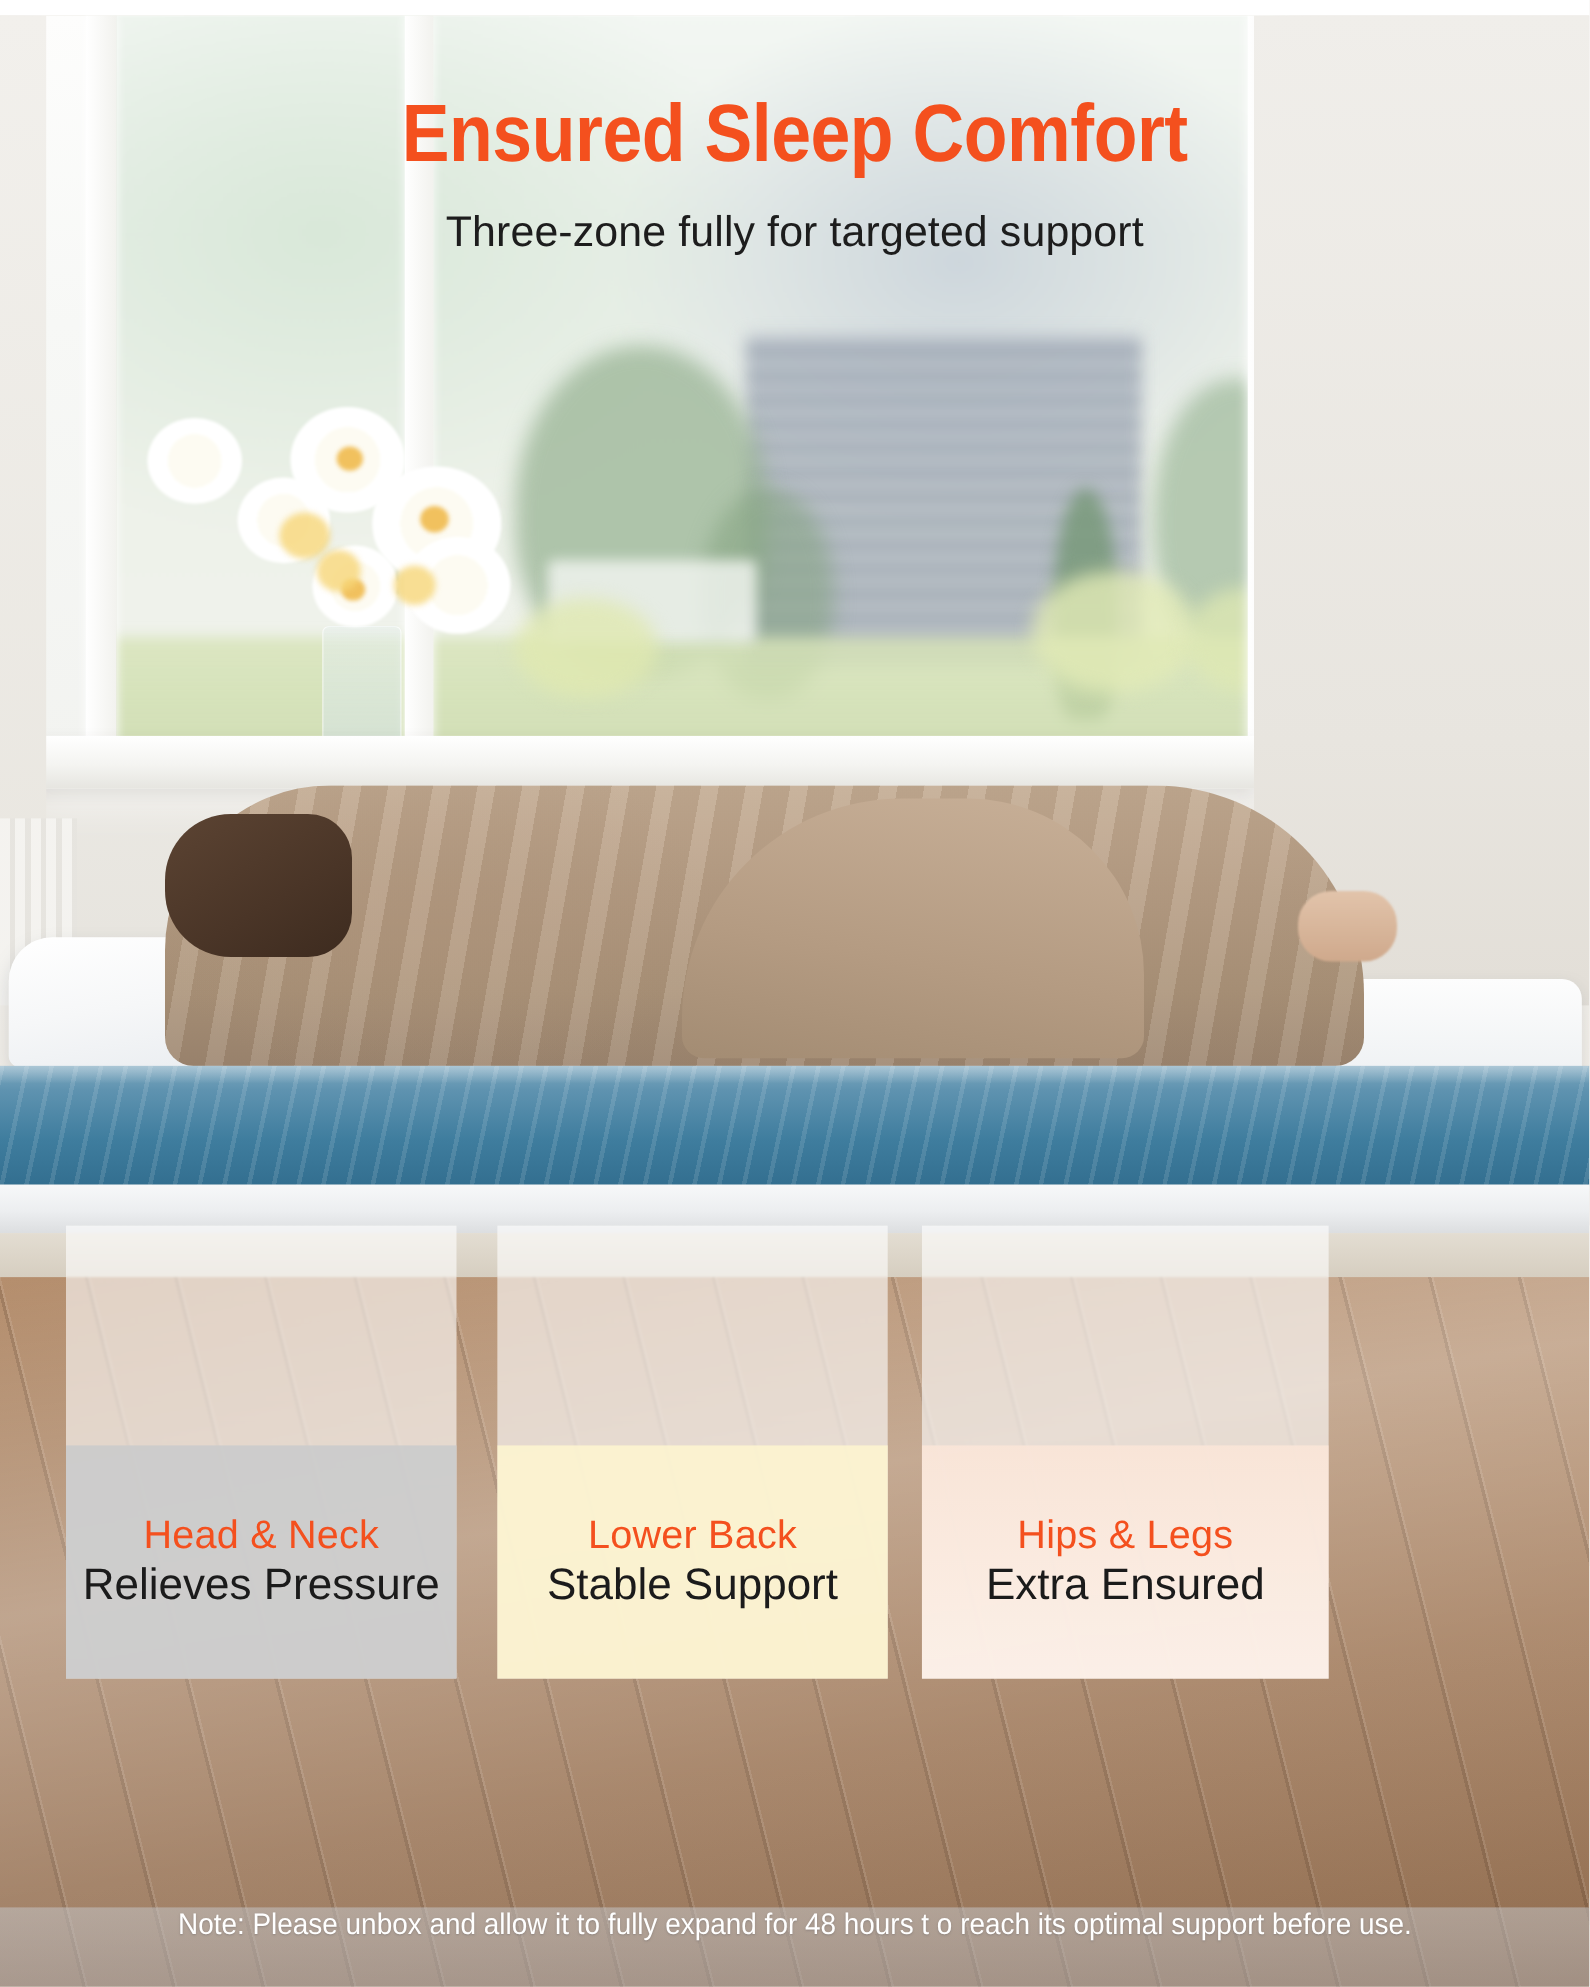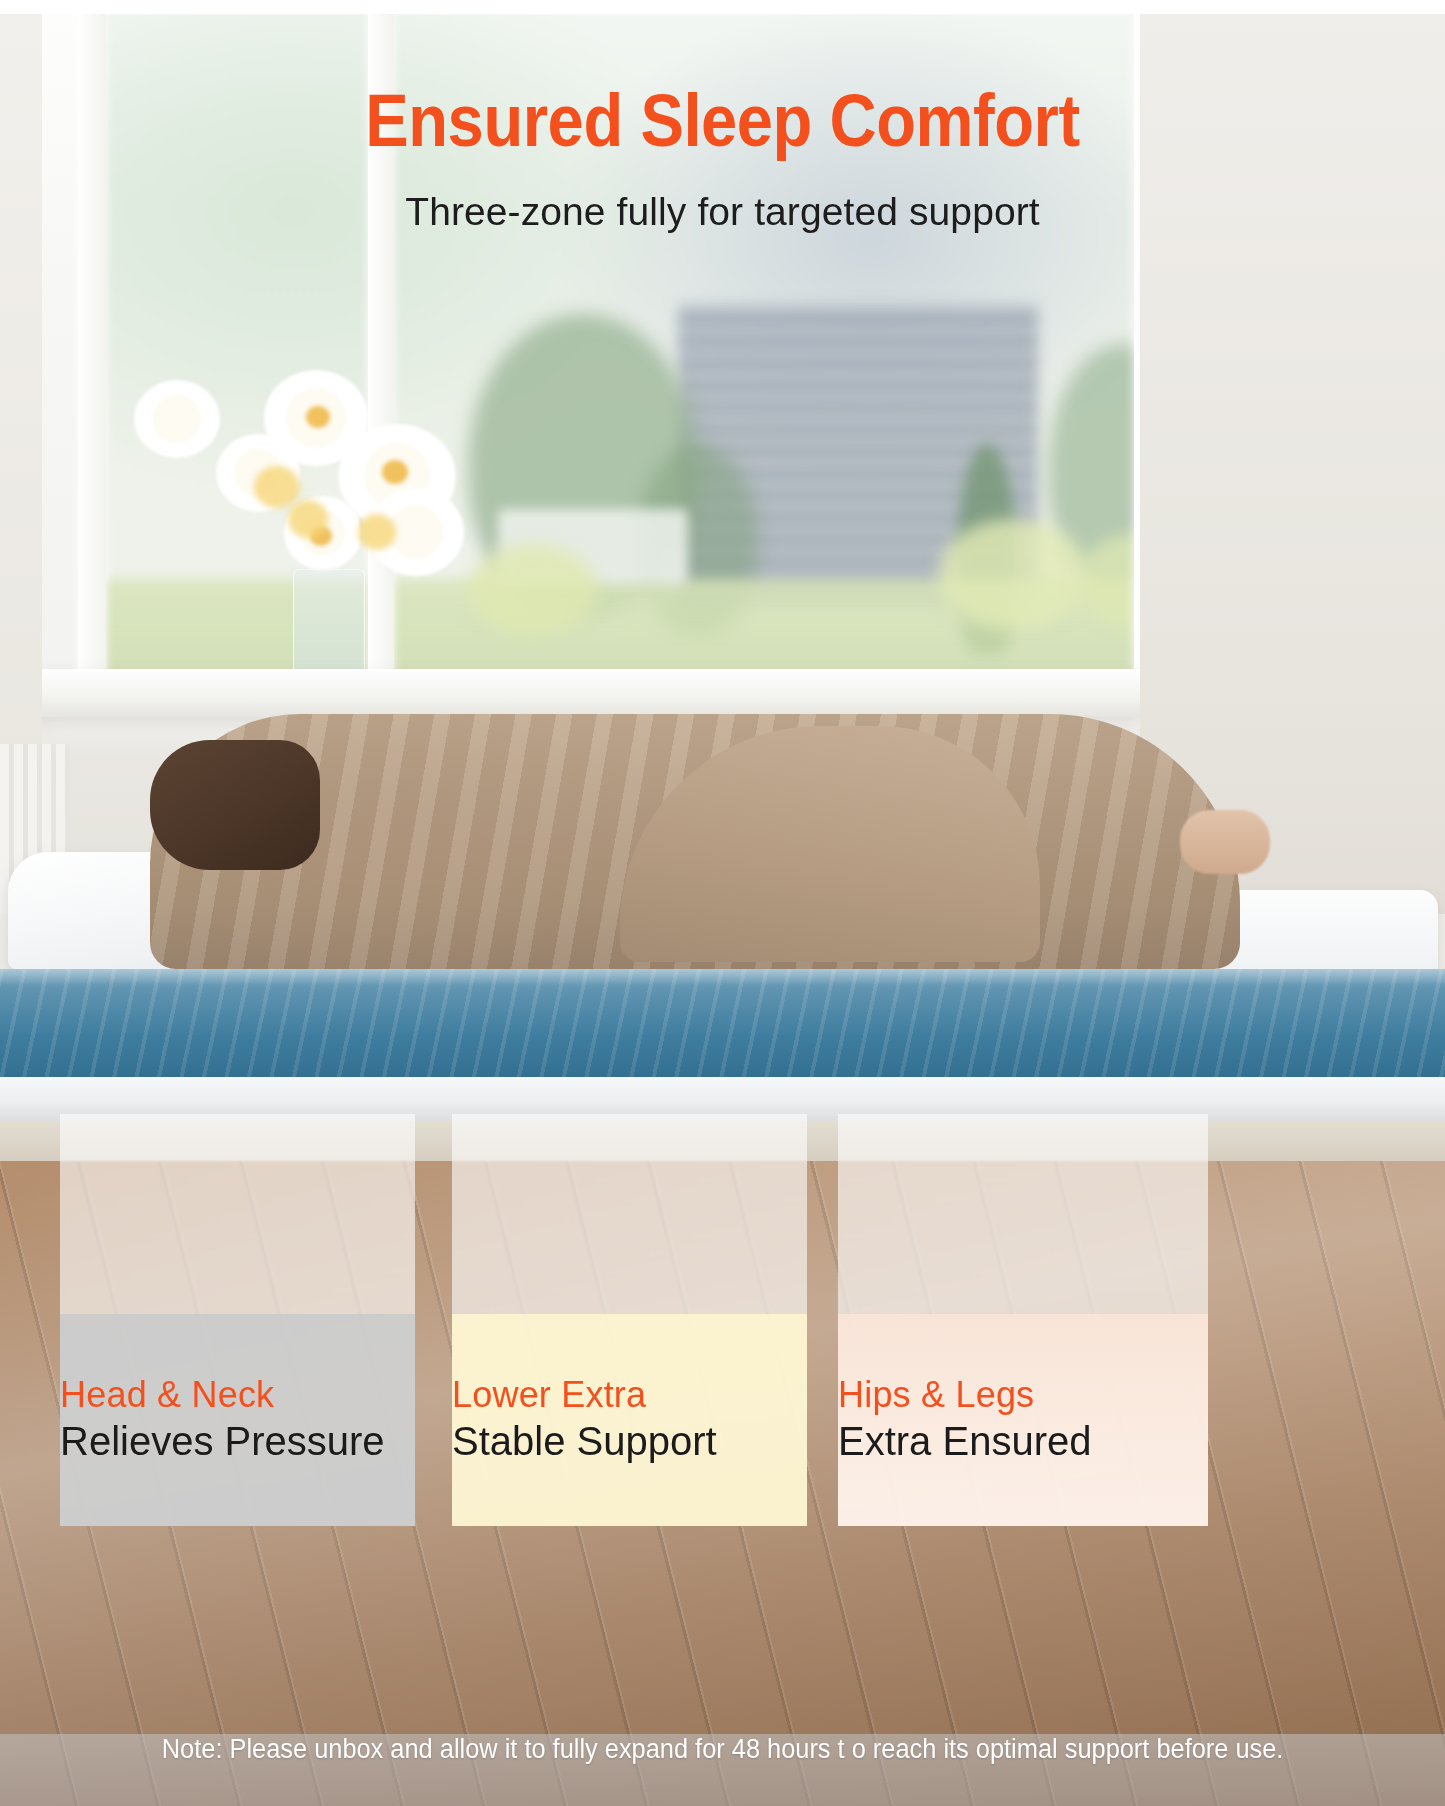--- a/index.html
+++ b/index.html
@@ -224,21 +224,21 @@
   }
 
   
   .zone-col{
     position:absolute; top:1100px; height:412px;
     background:rgba(255,255,255,.60);
     backdrop-filter:blur(1px);
   }
   .zone-panel{
     position:absolute; left:0; bottom:0; width:100%; height:212px;
-    display:flex; flex-direction:column; justify-content:flex-start;
+    display:flex; flex-direction:column; align-items:center; justify-content:flex-start;
     padding-top:62px;
   }
   .zone-title{
     font-size:36px; font-weight:400; letter-spacing:.2px;
     line-height:1.06; white-space:nowrap;
   }
   .zone-sub{
     font-size:40px; font-weight:400; color:#1b1b1b;
     line-height:1.18; white-space:nowrap; margin-top:4px;
   }
@@ -354,21 +354,21 @@
 
   <div class="zone-col" id="zone-0">
     <div class="zone-panel">
       <div class="zone-title" style="color: rgb(244, 80, 30);">Head &amp; Neck</div>
       <div class="zone-sub">Relieves Pressure</div>
     </div>
   </div>
 
   <div class="zone-col" id="zone-1">
     <div class="zone-panel">
-      <div class="zone-title" style="color: rgb(244, 80, 30);">Lower Extra</div>
+      <div class="zone-title" style="color: rgb(244, 80, 30);">Lower Back</div>
       <div class="zone-sub">Stable Support</div>
     </div>
   </div>
 
   <div class="zone-col" id="zone-2">
     <div class="zone-panel">
       <div class="zone-title" style="color: rgb(244, 80, 30);">Hips &amp; Legs</div>
       <div class="zone-sub">Extra Ensured</div>
     </div>
   </div>

